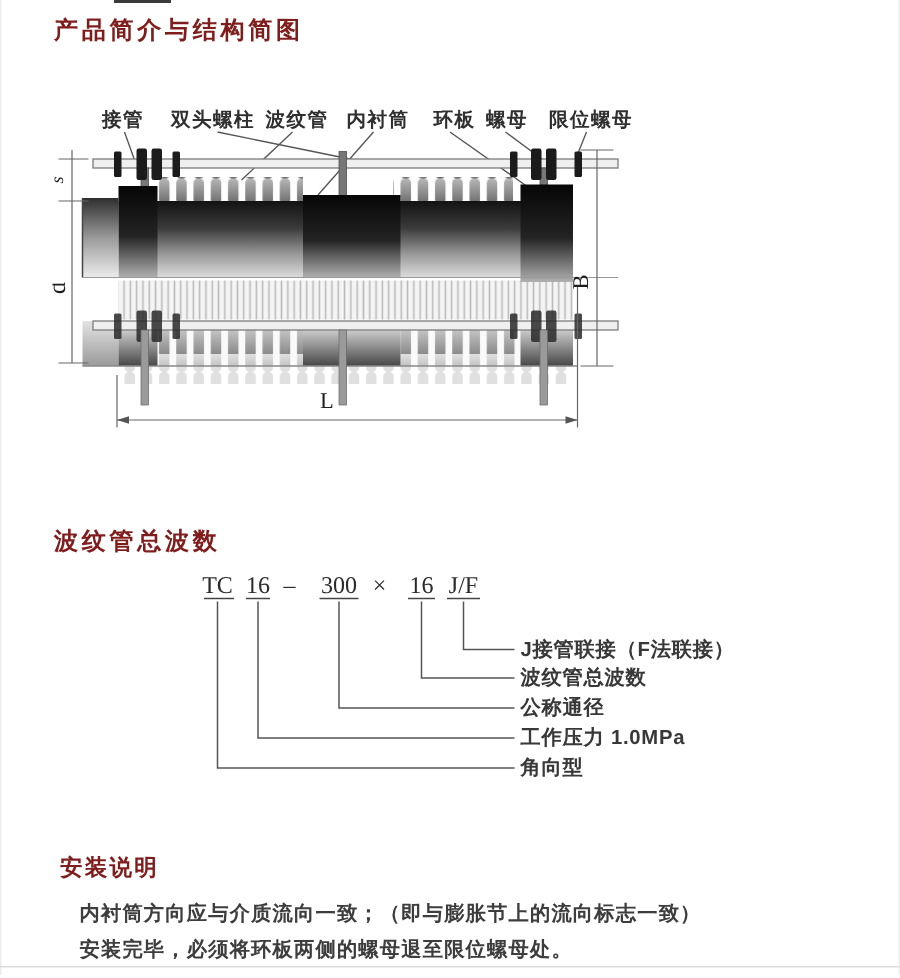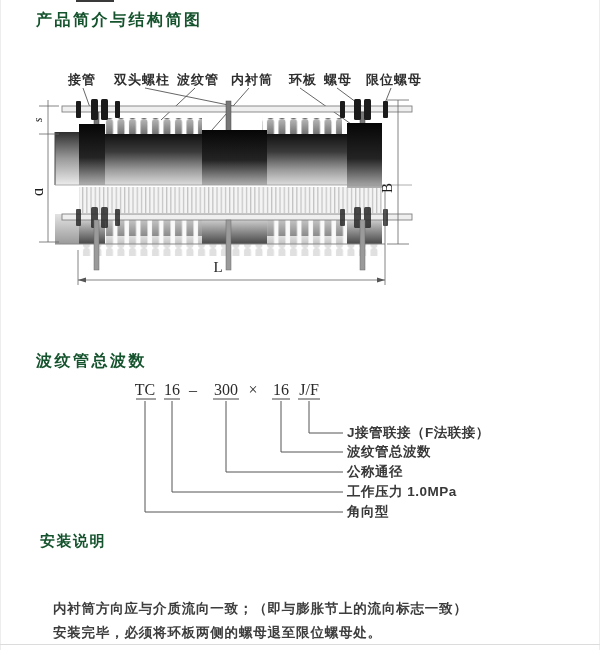--- a/index.html
+++ b/index.html
@@ -7,26 +7,26 @@
     width:600px;height:652px;position:relative;background:#ffffff;
     font-family:"Liberation Sans",sans-serif;overflow:hidden;
   }
   .page-frame{
     position:absolute;left:0;top:0;width:598px;height:650px;
     border-left:1px solid #ededed;border-right:1px solid #ededed;
   }
   .scan-artifact{position:absolute;left:76px;top:0;width:38px;height:2px;background:#3a3a3a;}
   .bottom-rule{position:absolute;left:0;top:644px;width:600px;height:1px;background:#dcdcdc;}
   .heading{
-    position:absolute;color:#14532d;font-weight:bold;font-size:16px;
+    position:absolute;color:#7f1d1d;font-weight:bold;font-size:16px;
     letter-spacing:2.5px;white-space:nowrap;
   }
   #h-intro{left:36px;top:10px;}
   #h-code{left:36px;top:351px;}
-  #h-install{left:40px;top:532px;font-size:15px;letter-spacing:1.5px;}
+  #h-install{left:40px;top:569px;font-size:15px;letter-spacing:1.5px;}
   .install-line{
     position:absolute;left:53px;color:#3d3d3d;font-size:13.5px;font-weight:bold;
     letter-spacing:0.8px;white-space:nowrap;
   }
   #install-1{top:600px;}
   #install-2{top:624px;text-align:center;}
   .part-label{font-size:13px;font-weight:bold;fill:#2f2f2f;letter-spacing:1px;}
   .dim-letter{font-family:"Liberation Serif",serif;fill:#1e1e1e;}
   .code-seg{font-family:"Liberation Serif",serif;font-size:16px;fill:#2b2b2b;}
   .code-expl{font-size:13.5px;font-weight:bold;fill:#383838;letter-spacing:0.5px;}

